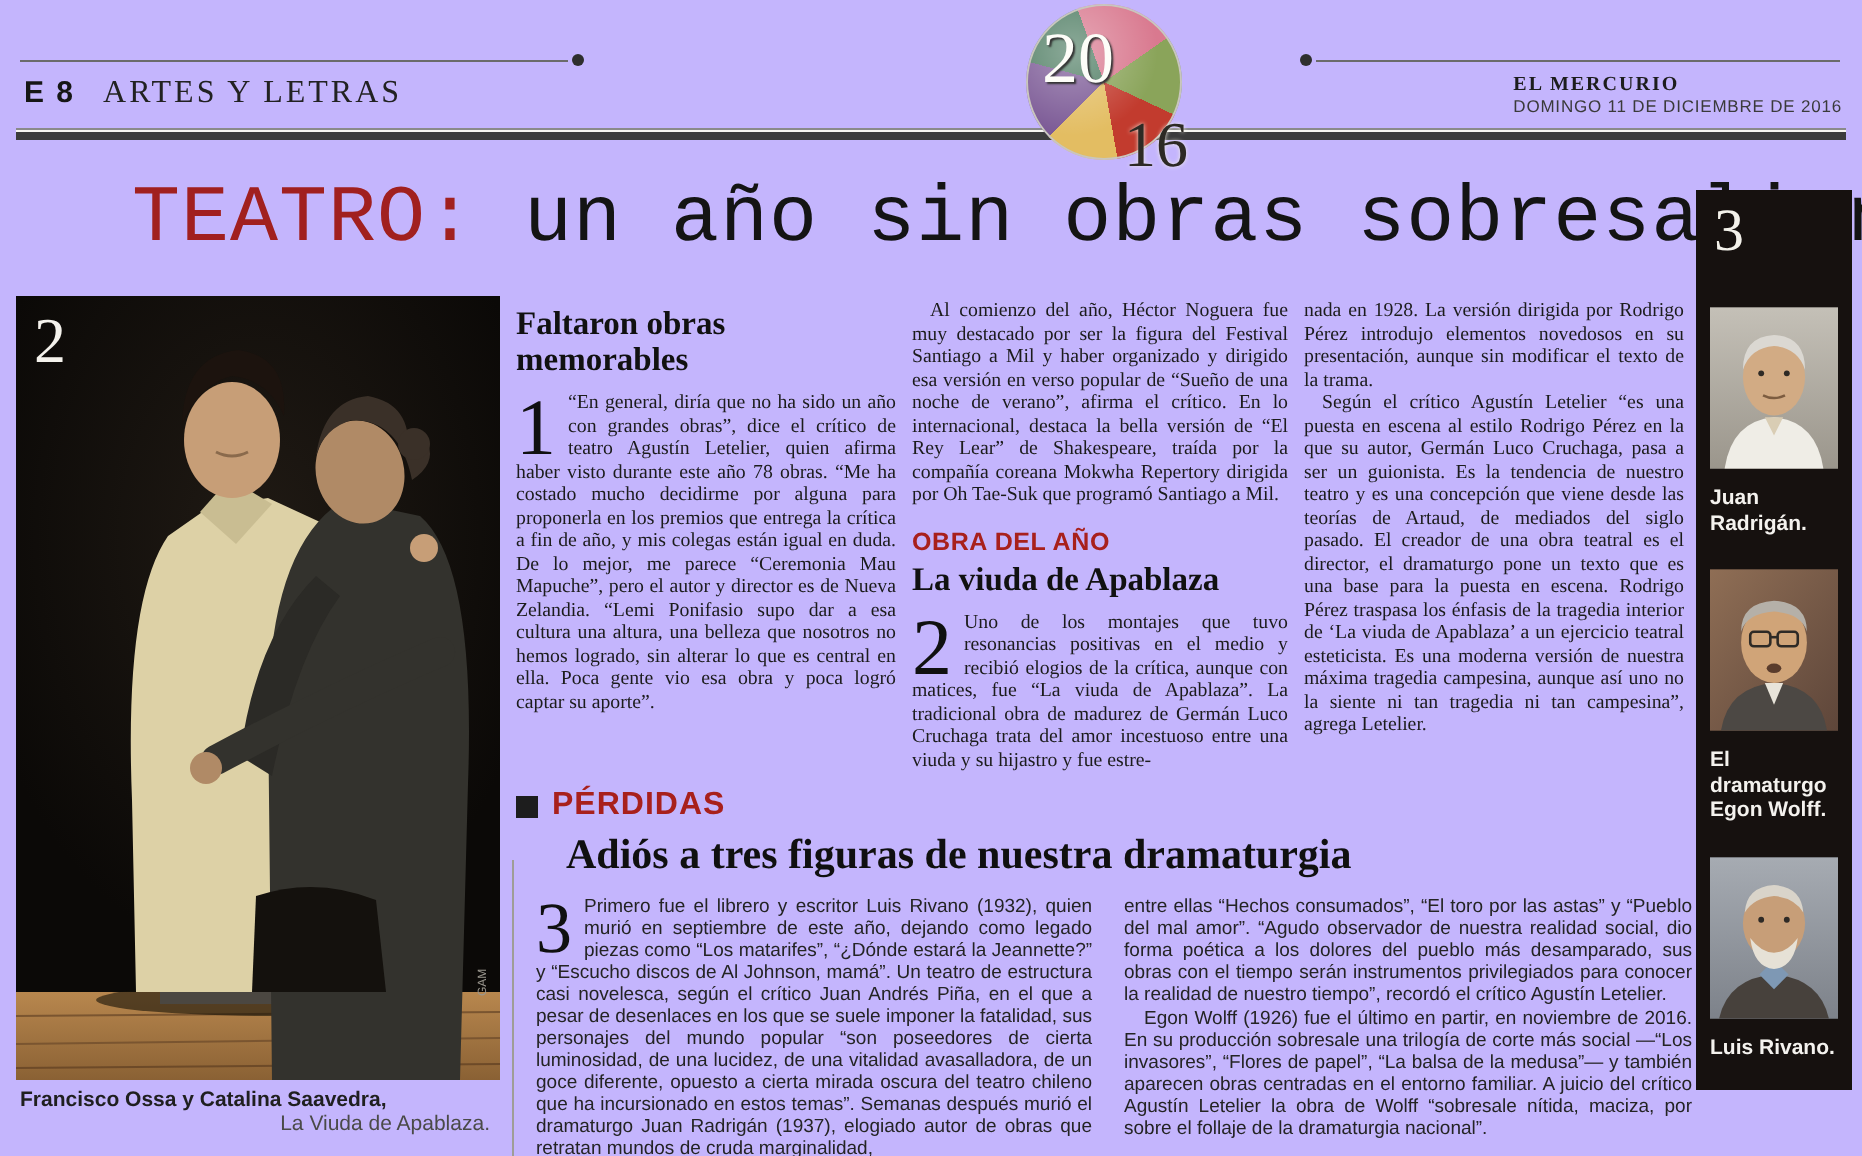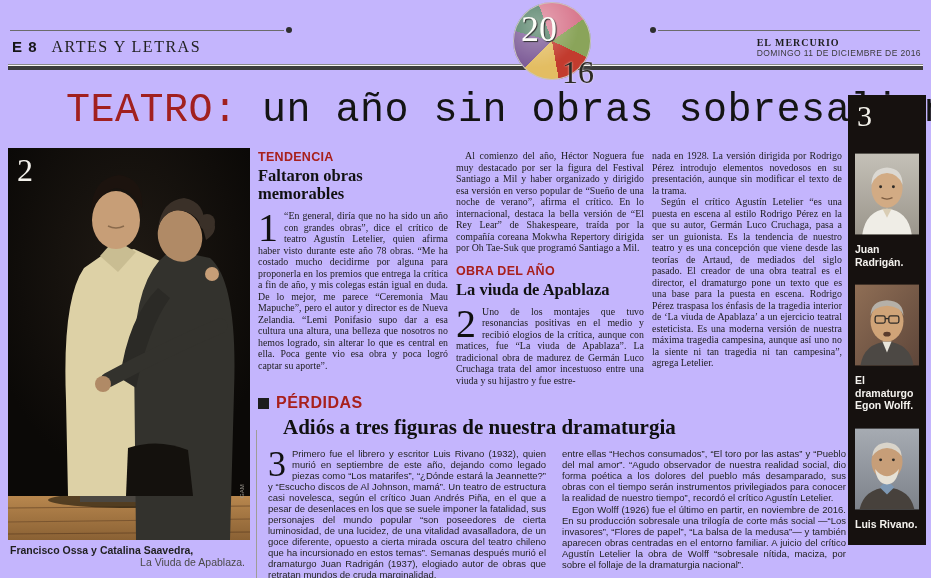--- a/index.html
+++ b/index.html
@@ -129,21 +129,20 @@
     </svg>
     <div class="abs photo-number" style="left:9px;top:4px;">2</div>
     <div class="abs photo-credit" style="right:-3px;bottom:36px;">GAM</div>
   </div>
   <div class="abs main-caption" style="left:10px;top:544px;">
     <div class="cap-bold">Francisco Ossa y Catalina Saavedra,</div>
     <div class="cap-reg">La Viuda de Apablaza.</div>
   </div>
 
   <div class="abs" style="left:258px;top:150px;width:190px;">
-    <div class="redlabel">TENDENCIA</div>
     <div class="subtitle" style="width:150px;">Faltaron obras memorables</div>
     <p class="serifbody"><span class="dc">1</span><span>“En general, diría que no ha sido un año con grandes obras”, dice el crítico de teatro Agustín Letelier, quien afirma haber visto durante este año 78 obras. “Me ha costado mucho decidirme por alguna para proponerla en los premios que entrega la crítica a fin de año, y mis colegas están igual en duda. De lo mejor, me parece “Ceremonia Mau Mapuche”, pero el autor y director es de Nueva Zelandia. “Lemi Ponifasio supo dar a esa cultura una altura, una belleza que nosotros no hemos logrado, sin alterar lo que es central en ella. Poca gente vio esa obra y poca logró captar su aporte”.</span></p>
   </div>
 
   <div class="abs" style="left:456px;top:150px;width:188px;">
     <p class="serifbody" style="text-indent:9px;">Al comienzo del año, Héctor Noguera fue muy destacado por ser la figura del Festival Santiago a Mil y haber organizado y dirigido esa versión en verso popular de “Sueño de una noche de verano”, afirma el crítico. En lo internacional, destaca la bella versión de “El Rey Lear” de Shakespeare, traída por la compañía coreana Mokwha Repertory dirigida por Oh Tae-Suk que programó Santiago a Mil.</p>
     <div class="redlabel" style="margin-top:10px;">OBRA DEL AÑO</div>
     <div class="subtitle">La viuda de Apablaza</div>
     <p class="serifbody"><span class="dc">2</span><span>Uno de los montajes que tuvo resonancias positivas en el medio y recibió elogios de la crítica, aunque con matices, fue “La viuda de Apablaza”. La tradicional obra de madurez de Germán Luco Cruchaga trata del amor incestuoso entre una viuda y su hijastro y fue estre-</span></p>
   </div>

